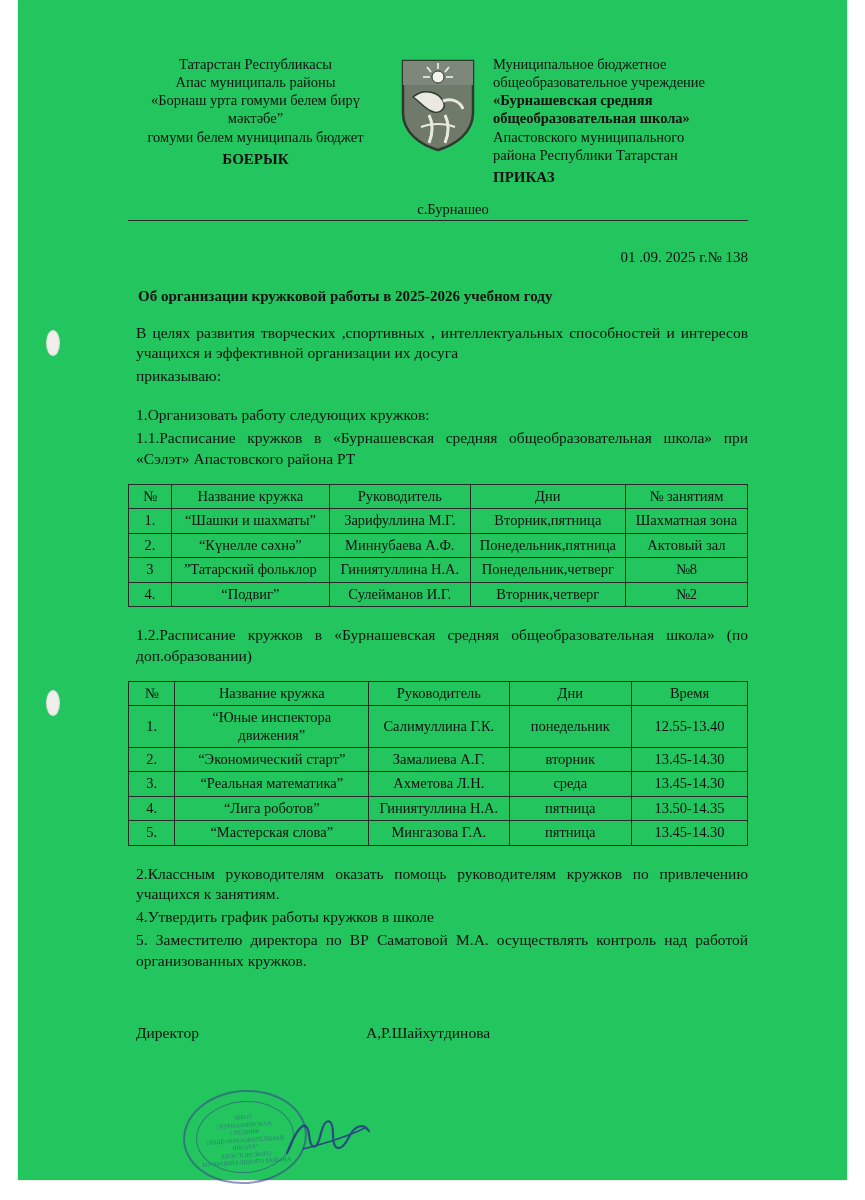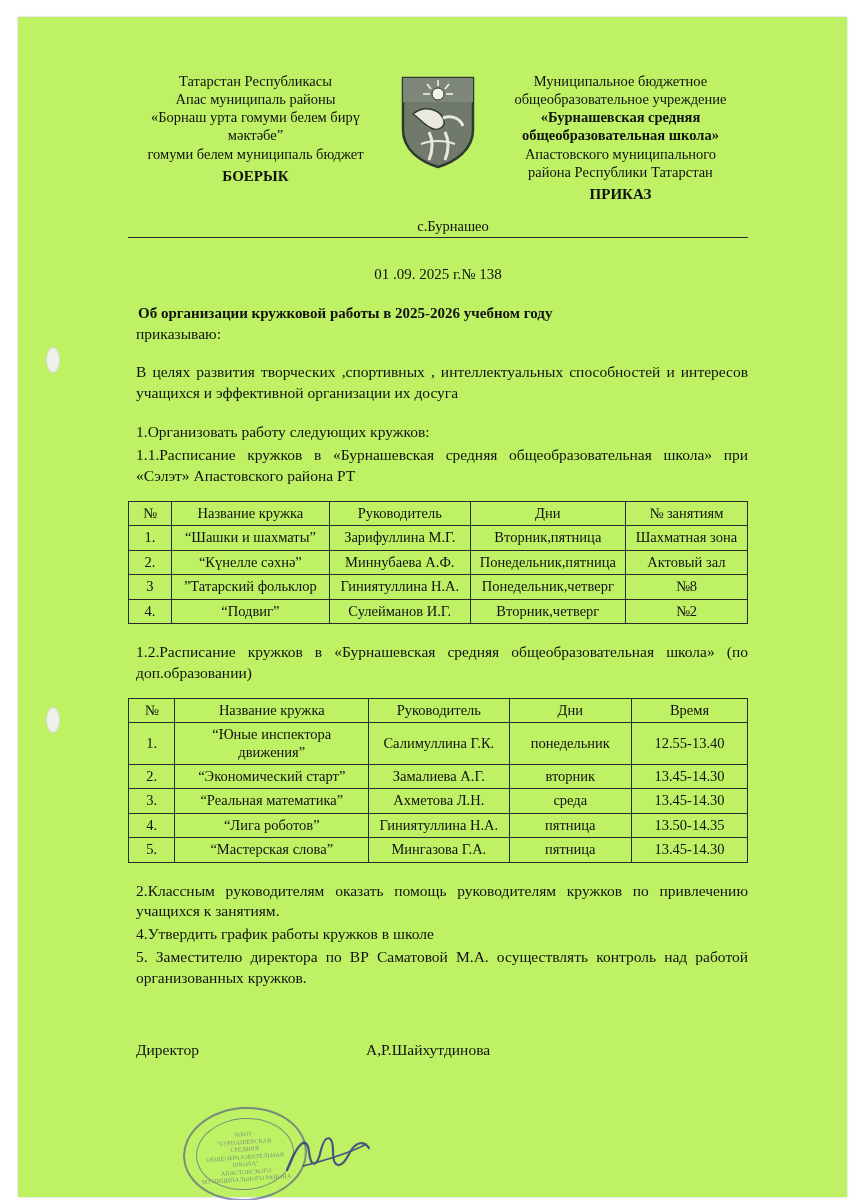--- a/index.html
+++ b/index.html
@@ -13,24 +13,24 @@
     height: 1200px;
     margin: 0 auto;
     background: #ffffff;
     font-family: "Liberation Serif", serif;
     color: #111;
     overflow: hidden;
   }
   .sheet {
     position: absolute;
     left: 18px;
-    top: 17px;
+    top: 0;
     width: 829px;
     height: 1180px;
-    background: #bef264;
+    background: #22c55e;
     box-shadow: 0 0 2px rgba(0,0,0,0.25);
   }
   .inner {
     position: absolute;
     left: 110px;
     top: 55px;
     width: 620px;
   }
 
   
@@ -39,21 +39,21 @@
     justify-content: space-between;
     align-items: flex-start;
   }
   .hdr-col {
     width: 255px;
     text-align: center;
     font-size: 14.5px;
     line-height: 1.25;
   }
   .hdr-col.left { text-align: center; }
-  .hdr-col.right { text-align: center; }
+  .hdr-col.right { text-align: left; }
   .hdr-emblem {
     width: 84px;
     display: flex;
     justify-content: center;
     padding-top: 2px;
   }
   .bold { font-weight: bold; }
   .hdr-order {
     margin-top: 4px;
     font-weight: bold;
@@ -67,21 +67,21 @@
   }
   .rule {
     border-bottom: 1px solid #2a2a2a;
     margin-top: 2px;
     width: 100%;
   }
 
   
   .daterow {
     display: flex;
-    justify-content: center;
+    justify-content: flex-end;
     font-size: 15px;
     margin-top: 28px;
   }
 
   
   .doc-title {
     font-weight: bold;
     font-size: 15px;
     margin-top: 22px;
     padding-left: 10px;
@@ -235,22 +235,22 @@
       <div class="village">с.Бурнашео</div>
       <div class="rule"></div>
 
       <div class="daterow">
         <span>01 .09. 2025 г.</span>
         <span>№ 138</span>
       </div>
 
       <div class="doc-title">Об организации кружковой работы в 2025-2026 учебном году</div>
 
+      <p class="body">В целях развития творческих ,спортивных , интеллектуальных способностей   и интересов учащихся и эффективной организации их досуга</p>
       <p class="body tight nojust">приказываю:</p>
-      <p class="body">В целях развития творческих ,спортивных , интеллектуальных способностей   и интересов учащихся и эффективной организации их досуга</p>
 
       <p class="body nojust">1.Организовать работу следующих кружков:</p>
       <p class="body tight">1.1.Расписание  кружков  в  «Бурнашевская  средняя  общеобразовательная  школа»  при «Сэлэт» Апастовского района РТ</p>
 
       <table class="grid">
         <thead>
           <tr>
             <th class="c-num">№</th>
             <th class="c-name">Название кружка</th>
             <th class="c-head">Руководитель</th>

